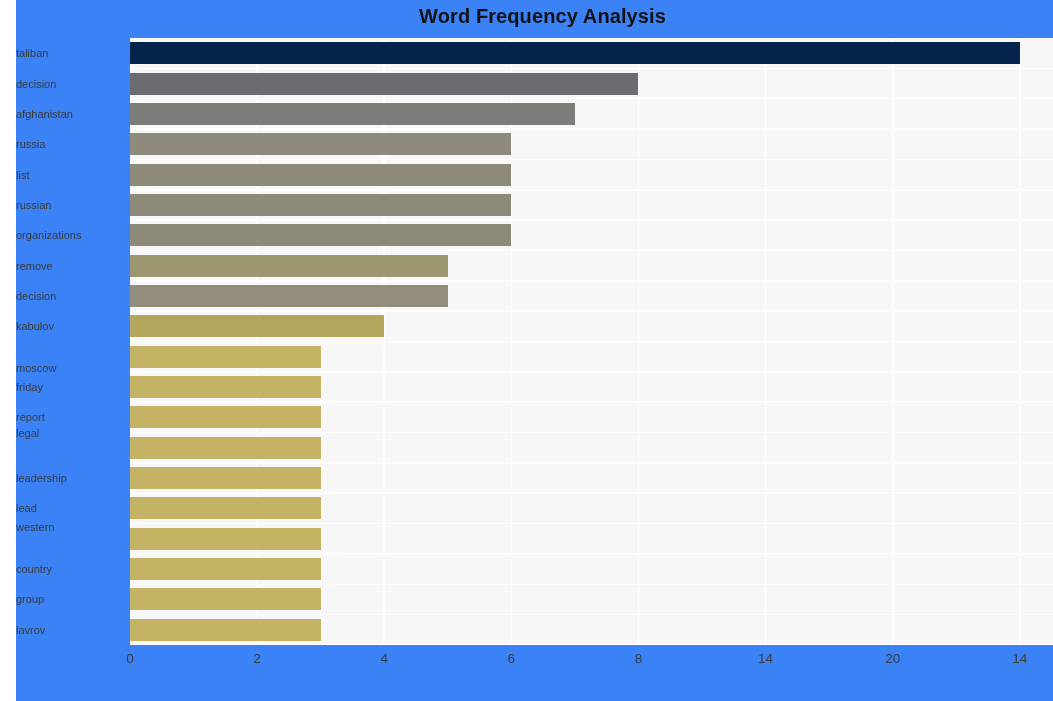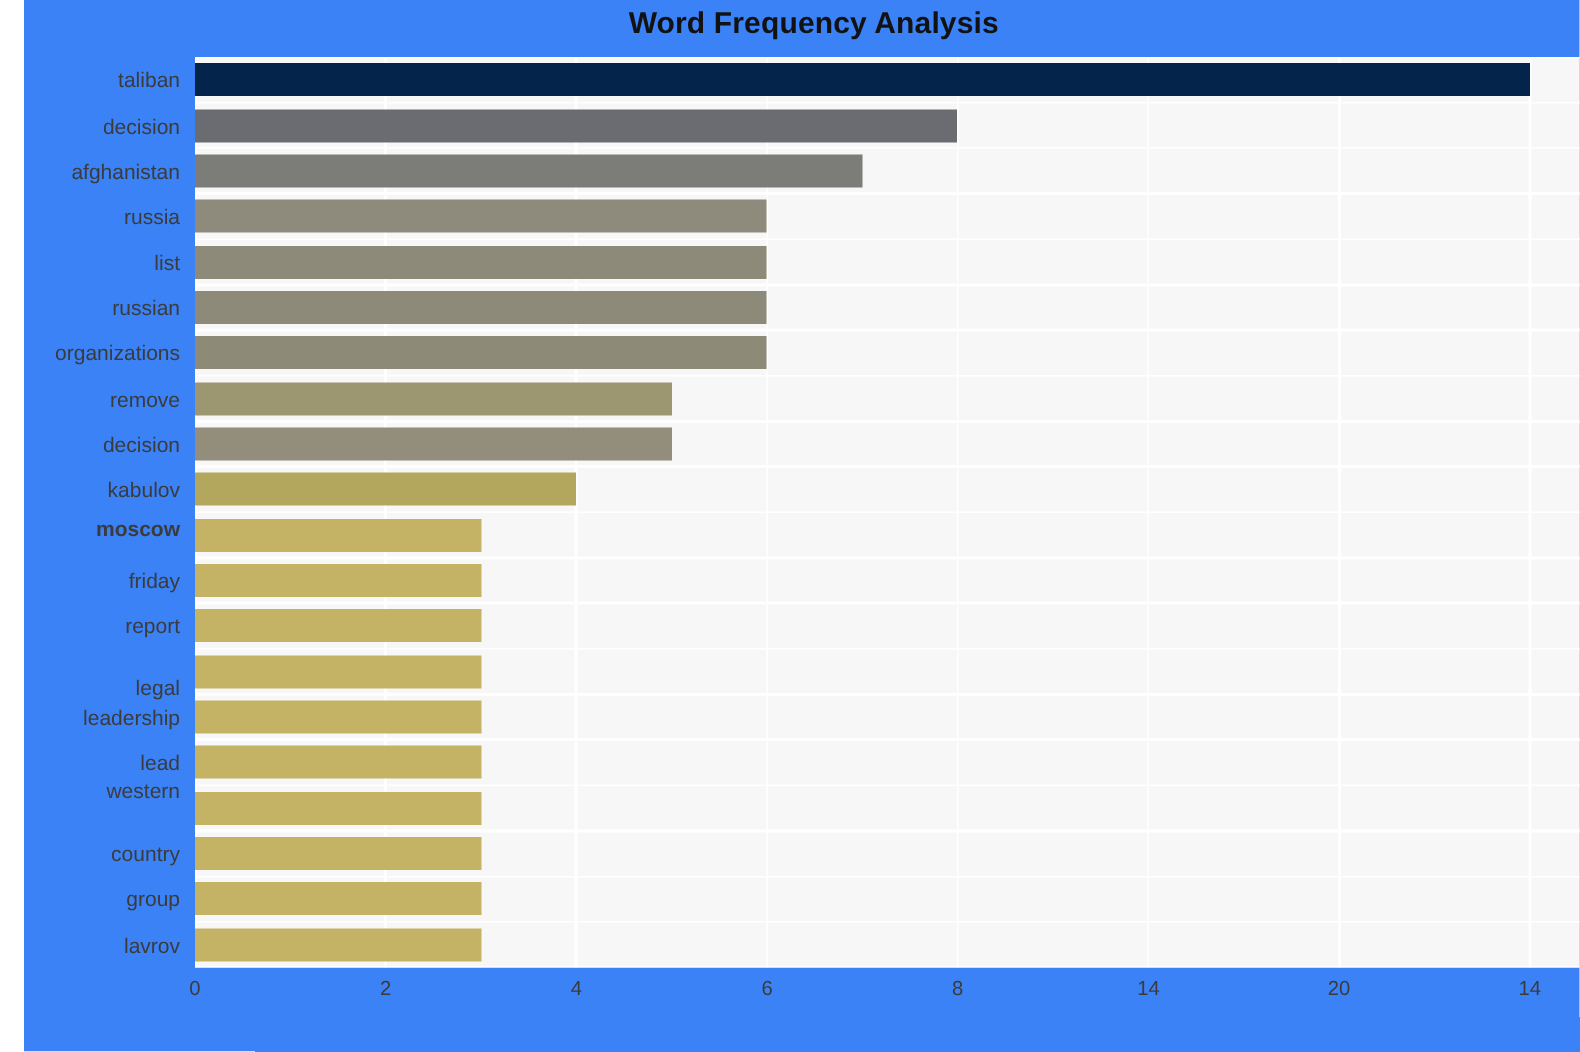--- a/index.html
+++ b/index.html
@@ -63,22 +63,21 @@
     position: absolute;
     left: 0;
     top: 38px;
     width: 104px;
     height: 607px;
   }
   .ylabel {
     position: absolute;
     right: 0;
     width: 104px;
-    text-align: right;
-    font-size: 14px;
+    font-size: 11px;
     color: #3b3b3b;
     line-height: 14px;
     white-space: nowrap;
   }
   #x-labels {
     position: absolute;
     left: 0;
     top: 651px;
     width: 1053px;
     height: 20px;
@@ -171,24 +170,24 @@
       <div class="ylabel" style="top: 8.175px; color: rgb(59, 59, 59);">taliban</div>
       <div class="ylabel" style="top: 38.525px; color: rgb(59, 59, 59);">decision</div>
       <div class="ylabel" style="top: 68.875px; color: rgb(59, 59, 59);">afghanistan</div>
       <div class="ylabel" style="top: 99.225px; color: rgb(59, 59, 59);">russia</div>
       <div class="ylabel" style="top: 129.575px; color: rgb(59, 59, 59);">list</div>
       <div class="ylabel" style="top: 159.925px; color: rgb(59, 59, 59);">russian</div>
       <div class="ylabel" style="top: 190.275px; color: rgb(59, 59, 59);">organizations</div>
       <div class="ylabel" style="top: 220.625px; color: rgb(59, 59, 59);">remove</div>
       <div class="ylabel" style="top: 250.975px; color: rgb(59, 59, 59);">decision</div>
       <div class="ylabel" style="top: 281.325px; color: rgb(59, 59, 59);">kabulov</div>
-      <div class="ylabel" style="top: 307px; color: rgb(59, 59, 59); font-weight: bold;">moscow</div>
+      <div class="ylabel" style="top: 323px; color: rgb(59, 59, 59);">moscow</div>
       <div class="ylabel" style="top: 342.025px; color: rgb(59, 59, 59);">friday</div>
       <div class="ylabel" style="top: 372.375px; color: rgb(59, 59, 59);">report</div>
-      <div class="ylabel" style="top: 413px; color: rgb(59, 59, 59);">legal</div>
+      <div class="ylabel" style="top: 388px; color: rgb(59, 59, 59);">legal</div>
       <div class="ylabel" style="top: 433.075px; color: rgb(59, 59, 59);">leadership</div>
       <div class="ylabel" style="top: 463.425px; color: rgb(59, 59, 59);">lead</div>
       <div class="ylabel" style="top: 482px; color: rgb(59, 59, 59);">western</div>
       <div class="ylabel" style="top: 524.125px; color: rgb(59, 59, 59);">country</div>
       <div class="ylabel" style="top: 554.475px; color: rgb(59, 59, 59);">group</div>
       <div class="ylabel" style="top: 584.825px; color: rgb(59, 59, 59);">lavrov</div>
     </div>
   <div id="x-labels">
       <div class="xlabel" style="left: 114px; color: rgb(59, 59, 59);">0</div>
       <div class="xlabel" style="left: 241.123px; color: rgb(59, 59, 59);">2</div>

